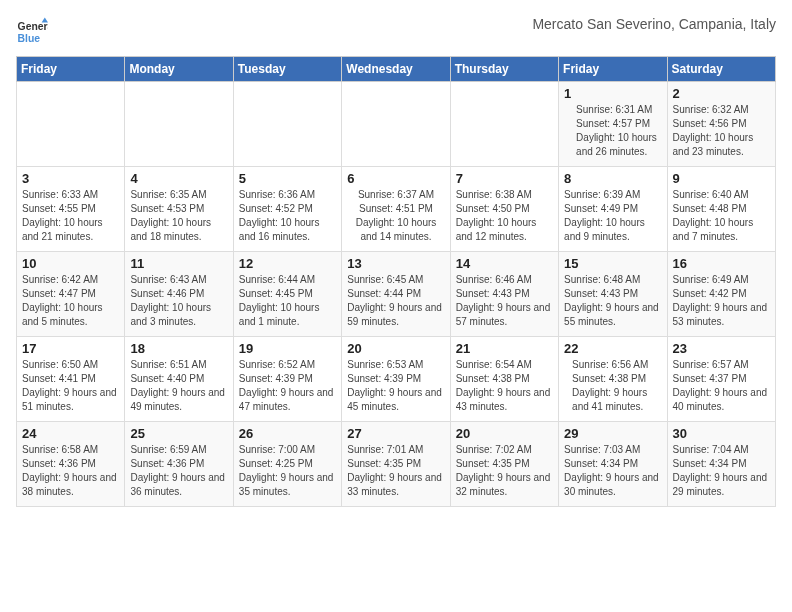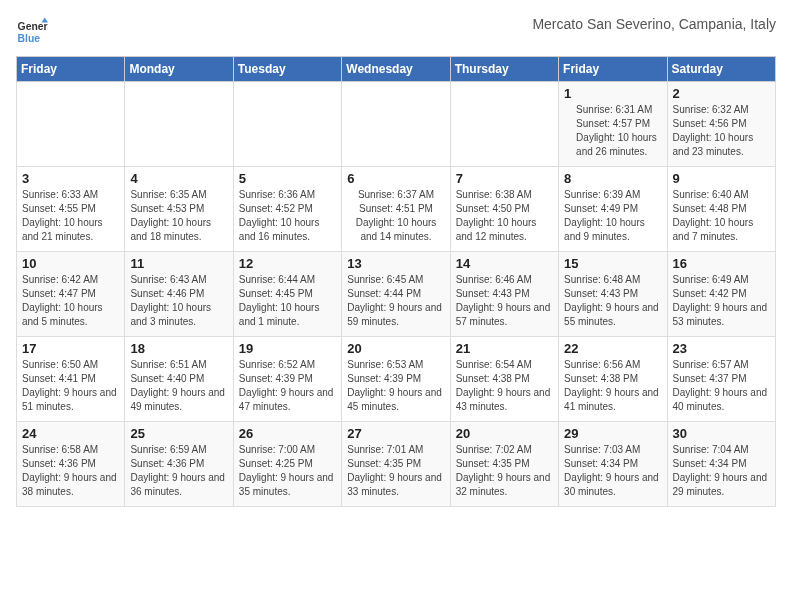--- a/index.html
+++ b/index.html
@@ -241,21 +241,21 @@
 Daylight: 9 hours and 45 minutes.</div>
         </td>
         <td>
           <span class="day-number">21</span>
           <div class="day-info" style="white-space: pre-line;">Sunrise: 6:54 AM
 Sunset: 4:38 PM
 Daylight: 9 hours and 43 minutes.</div>
         </td>
         <td>
           <span class="day-number">22</span>
-          <div class="day-info" style="white-space: pre-line;">Sunrise: 6:56 AM
+          <div class="day-info" style="white-space: pre-line; margin-left: 8px;">Sunrise: 6:56 AM
 Sunset: 4:38 PM
 Daylight: 9 hours and 41 minutes.</div>
         </td>
         <td>
           <span class="day-number">23</span>
           <div class="day-info" style="white-space: pre-line;">Sunrise: 6:57 AM
 Sunset: 4:37 PM
 Daylight: 9 hours and 40 minutes.</div>
         </td>
       </tr>

